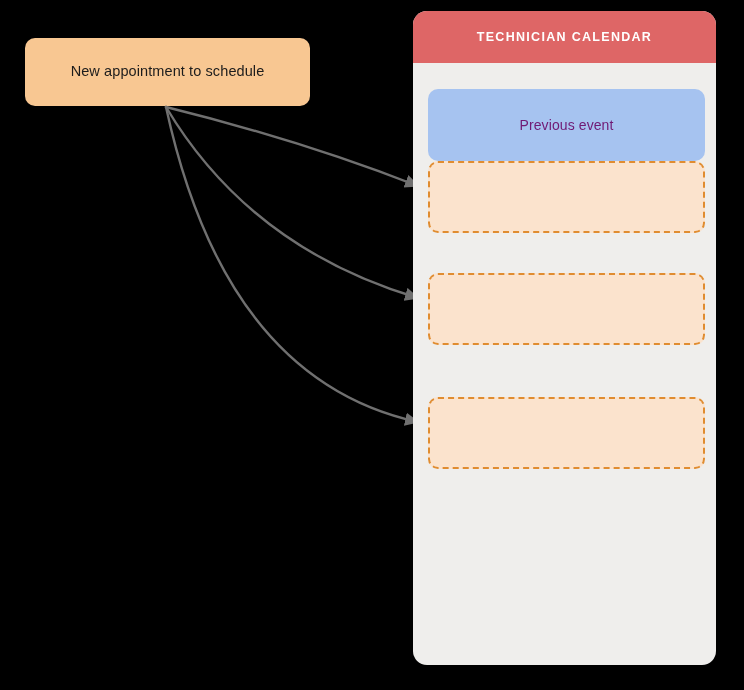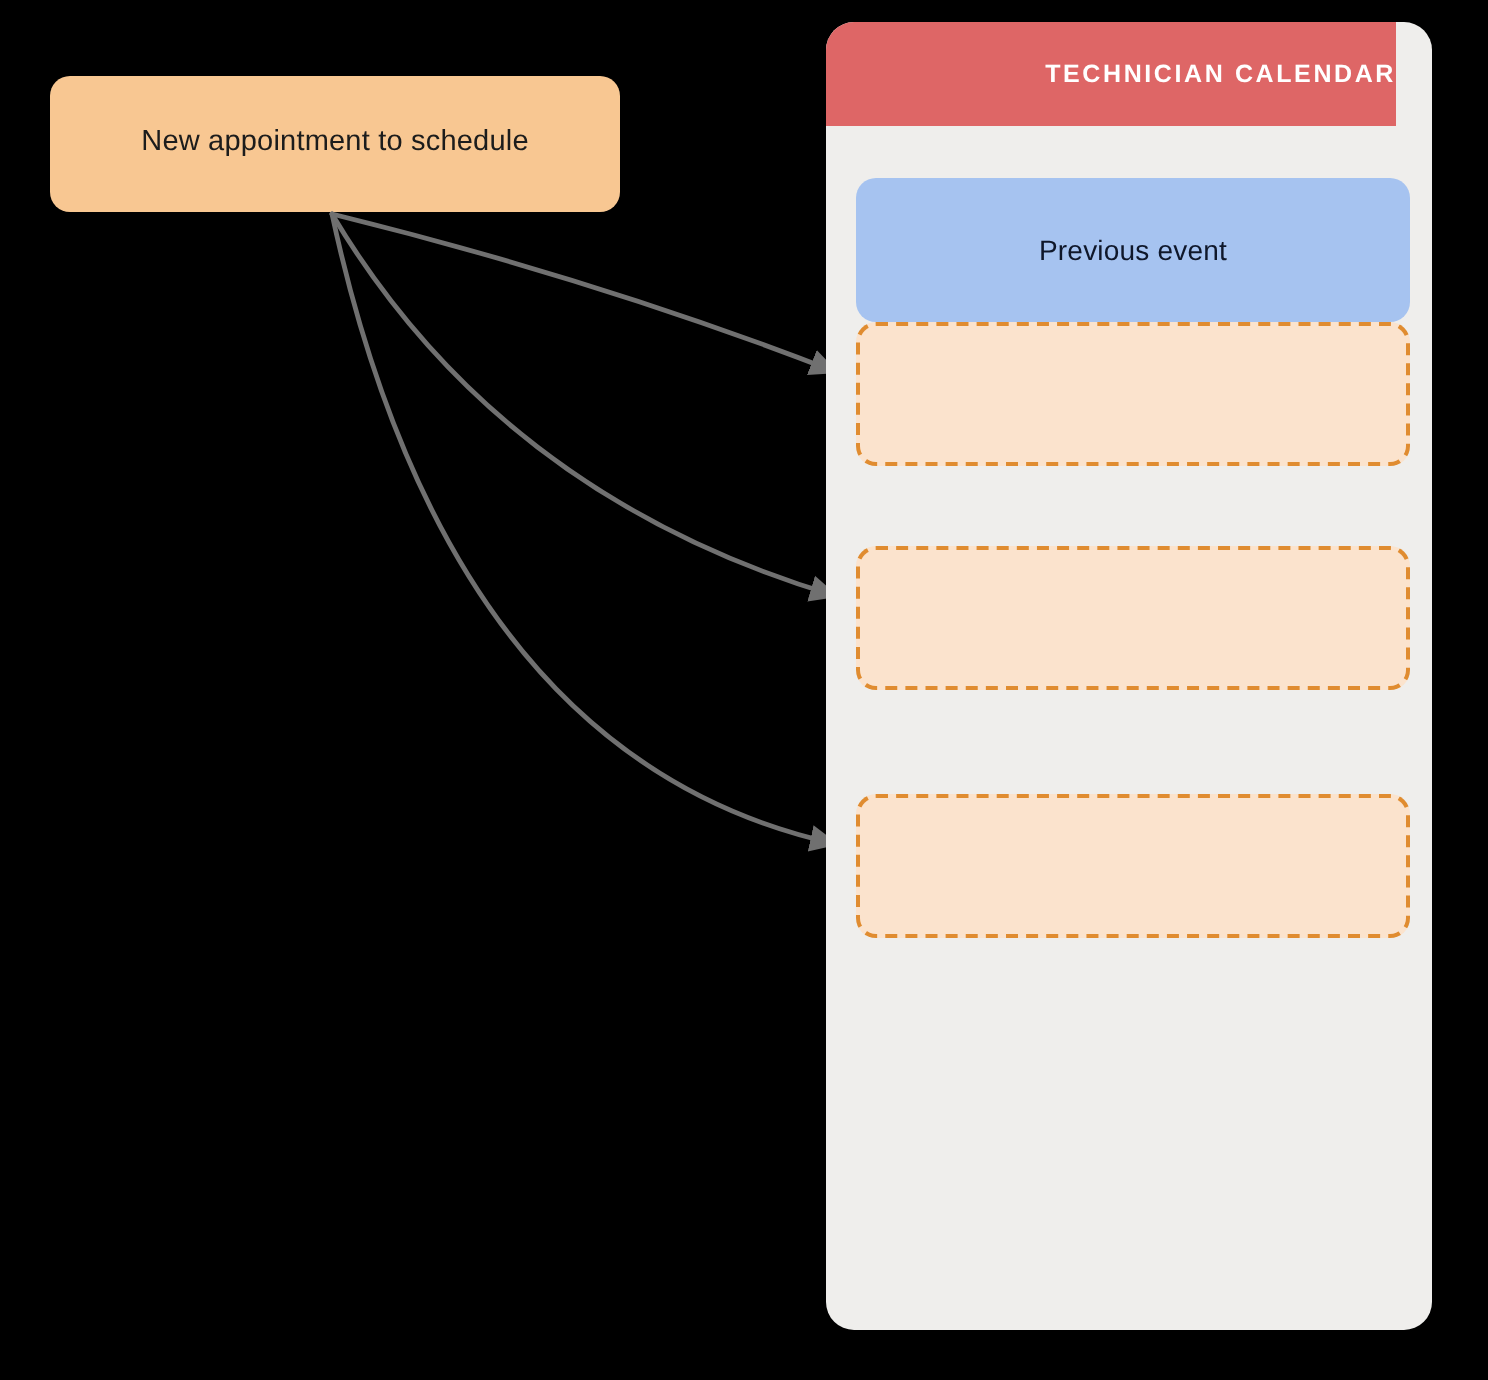--- a/index.html
+++ b/index.html
@@ -65,27 +65,26 @@
     height: 654px;
     background: #EFEEEC;
     border-radius: 14px;
     overflow: hidden;
     box-sizing: border-box;
   }
   .calendar-header {
     position: absolute;
     left: 0;
     top: 0;
-    width: 261px;
+    width: 303px;
     height: 52px;
     background: #DE6666;
     display: flex;
     align-items: center;
-    justify-content: flex-end;
-    padding-left: 24px;
+    justify-content: center;
   }
   .calendar-header-title {
     color: #ffffff;
     font-size: 12.5px;
     font-weight: bold;
     letter-spacing: 1.3px;
   }
 
   .calendar-body {
     position: absolute;
@@ -107,21 +106,21 @@
   }
   .event-block.booked {
     background: #A6C3F0;
   }
   .event-block.slot {
     background: #FBE3CD;
     border: 2px dashed #E08C30;
   }
   .event-label {
     font-size: 14px;
-    color: #0f172a;
+    color: #701a75;
     letter-spacing: 0.1px;
     text-align: center;
   }
 </style>
 </head>
 <body>
 
 <div id="stage">
 
   <div class="source-node">

